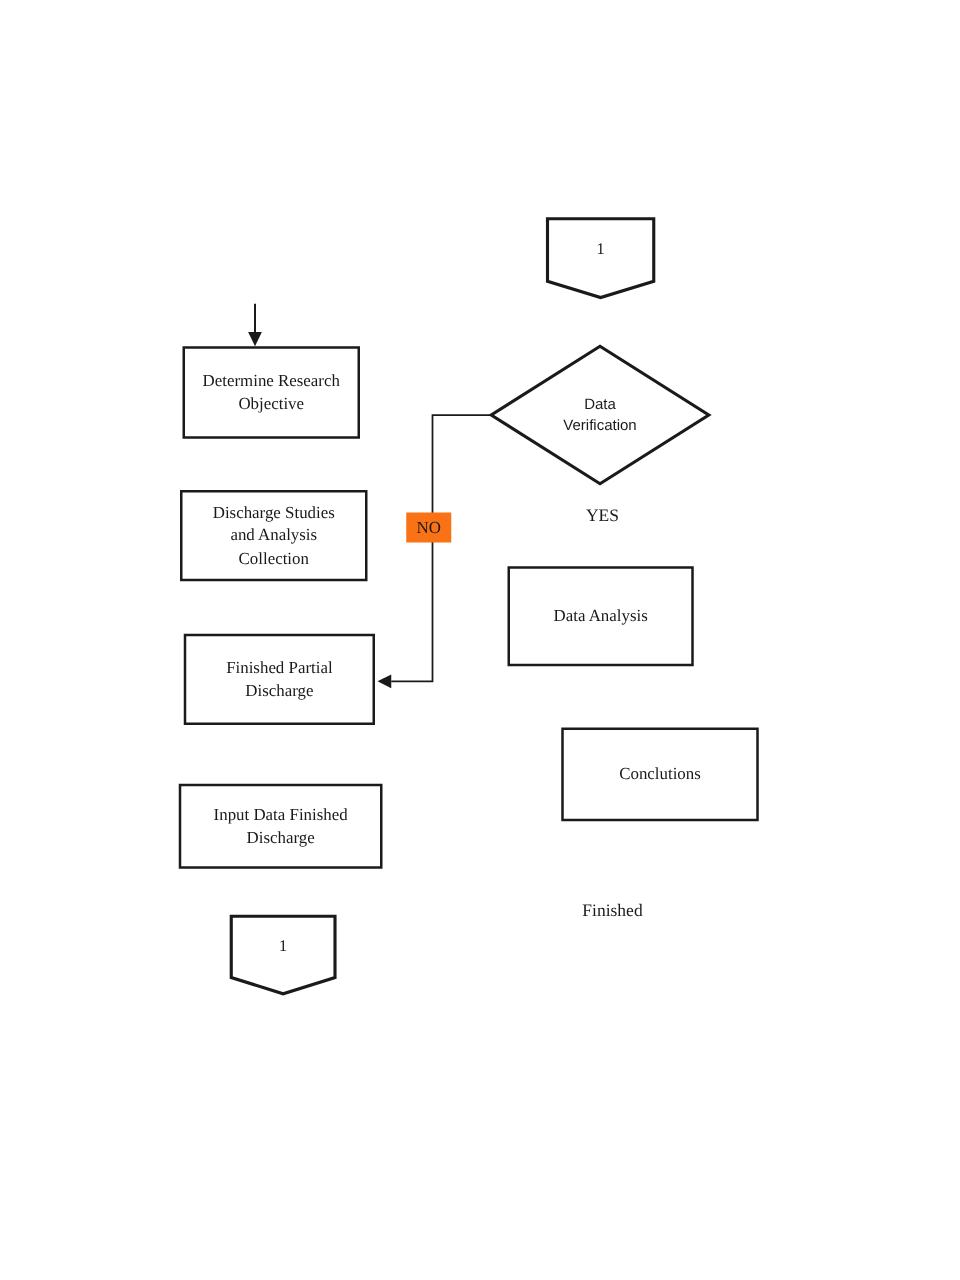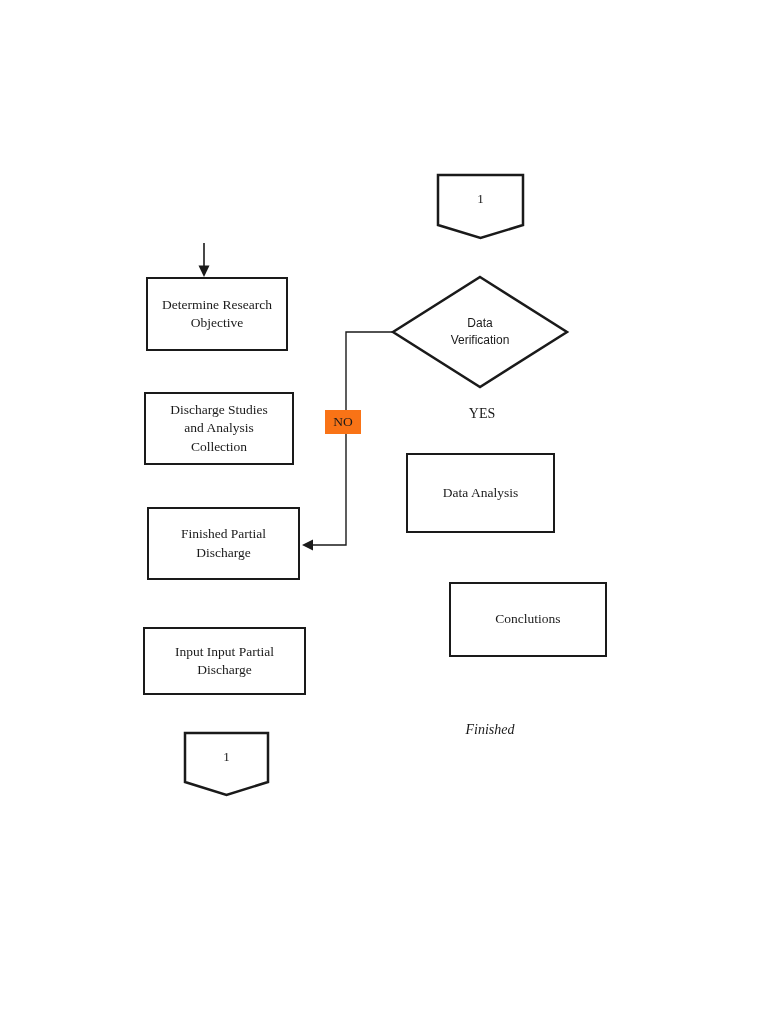--- a/index.html
+++ b/index.html
@@ -142,26 +142,26 @@
       <span class="line">Discharge</span>
     </div>
   </div>
 
   <div class="node box" style="left:409px; top:582px; width:158px; height:75px;margin-left:40px;">
     <span>Conclutions</span>
   </div>
 
   <div class="node box" style="left:143px; top:627px; width:163px; height:68px;">
     <div class="label">
-      <span class="line">Input Input Partial</span>
+      <span class="line">Input Data Finished</span>
       <span class="line">Discharge</span>
     </div>
   </div>
 
-  <div class="float-label" style="left:450px; top:719px; width:80px; height:21px;font-style:italic;">Finished</div>
+  <div class="float-label" style="left:450px; top:719px; width:80px; height:21px;">Finished</div>
 
   <div class="shape-wrap" style="left:183px; top:731px; width:87px; height:66px;">
     <svg width="87" height="66" viewBox="0 0 87 66">
       <polygon points="2,2 85,2 85,51 43.5,64 2,51" fill="#ffffff" stroke="#1a1a1a" stroke-width="2.5"></polygon>
     </svg>
     <div class="shape-label pent-label">1</div>
   </div>
 
 </div>
 

